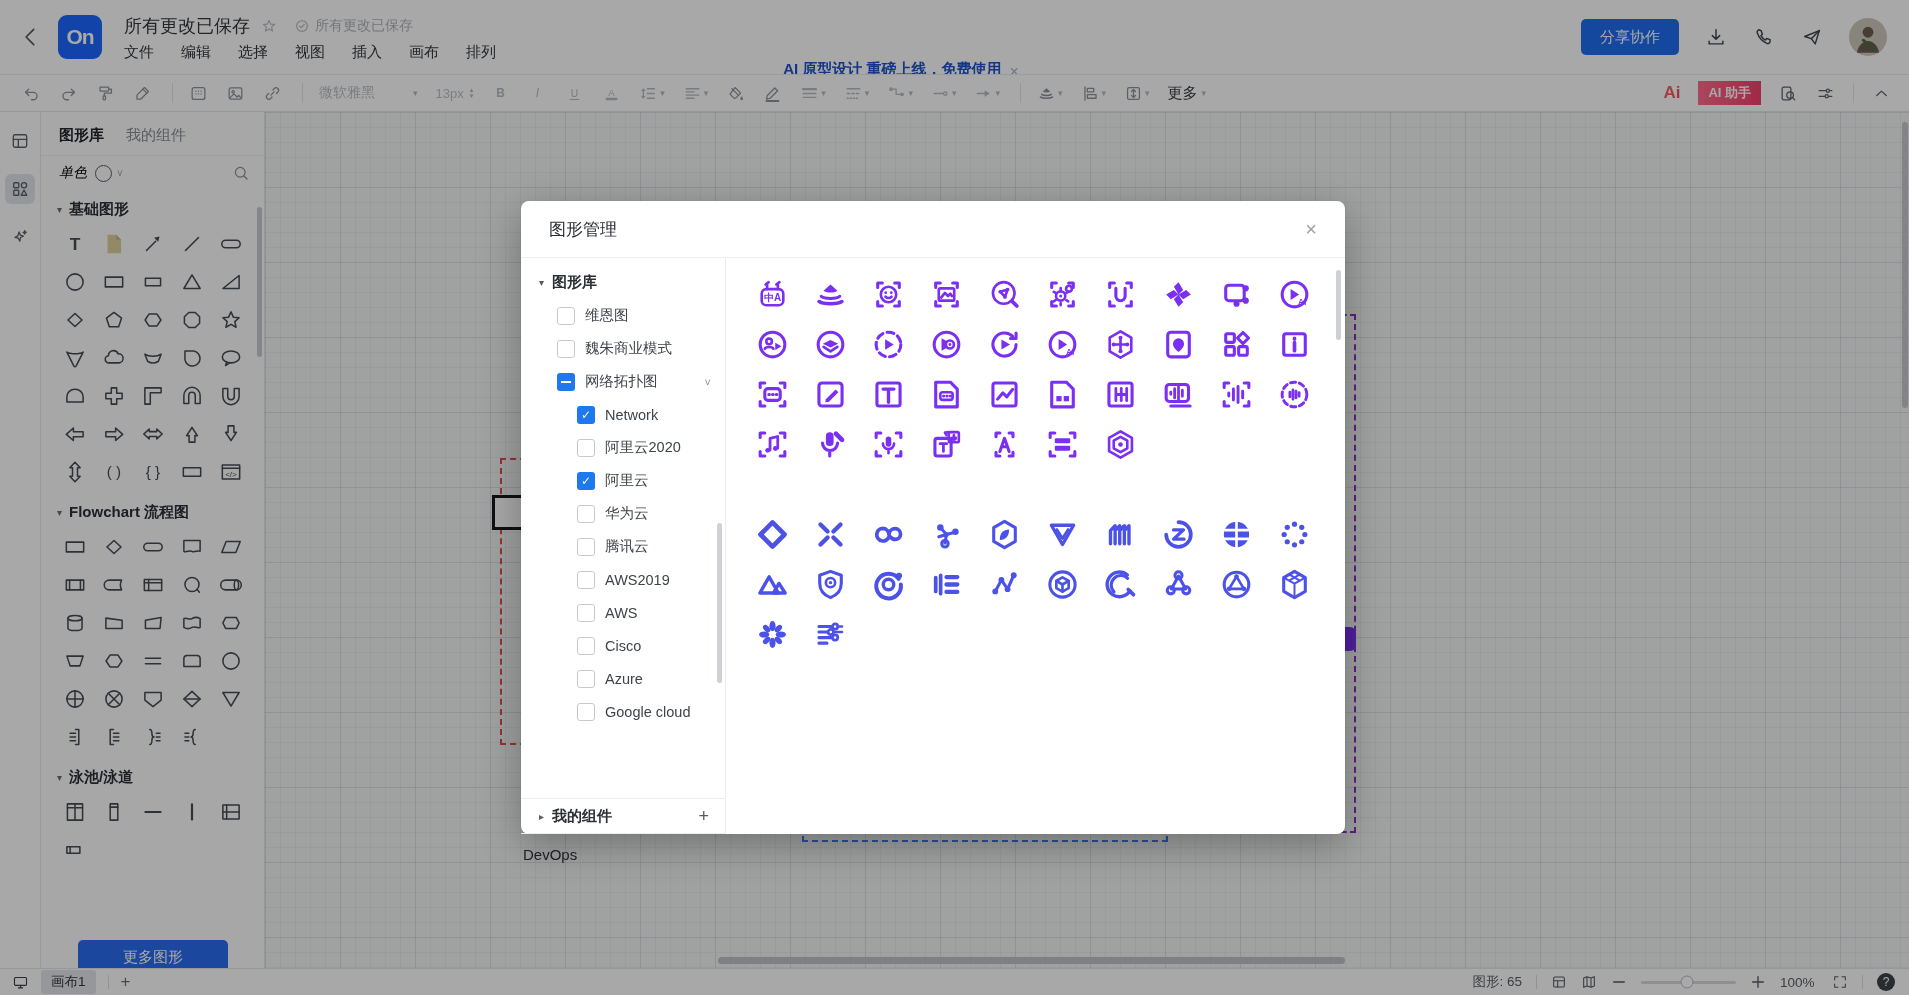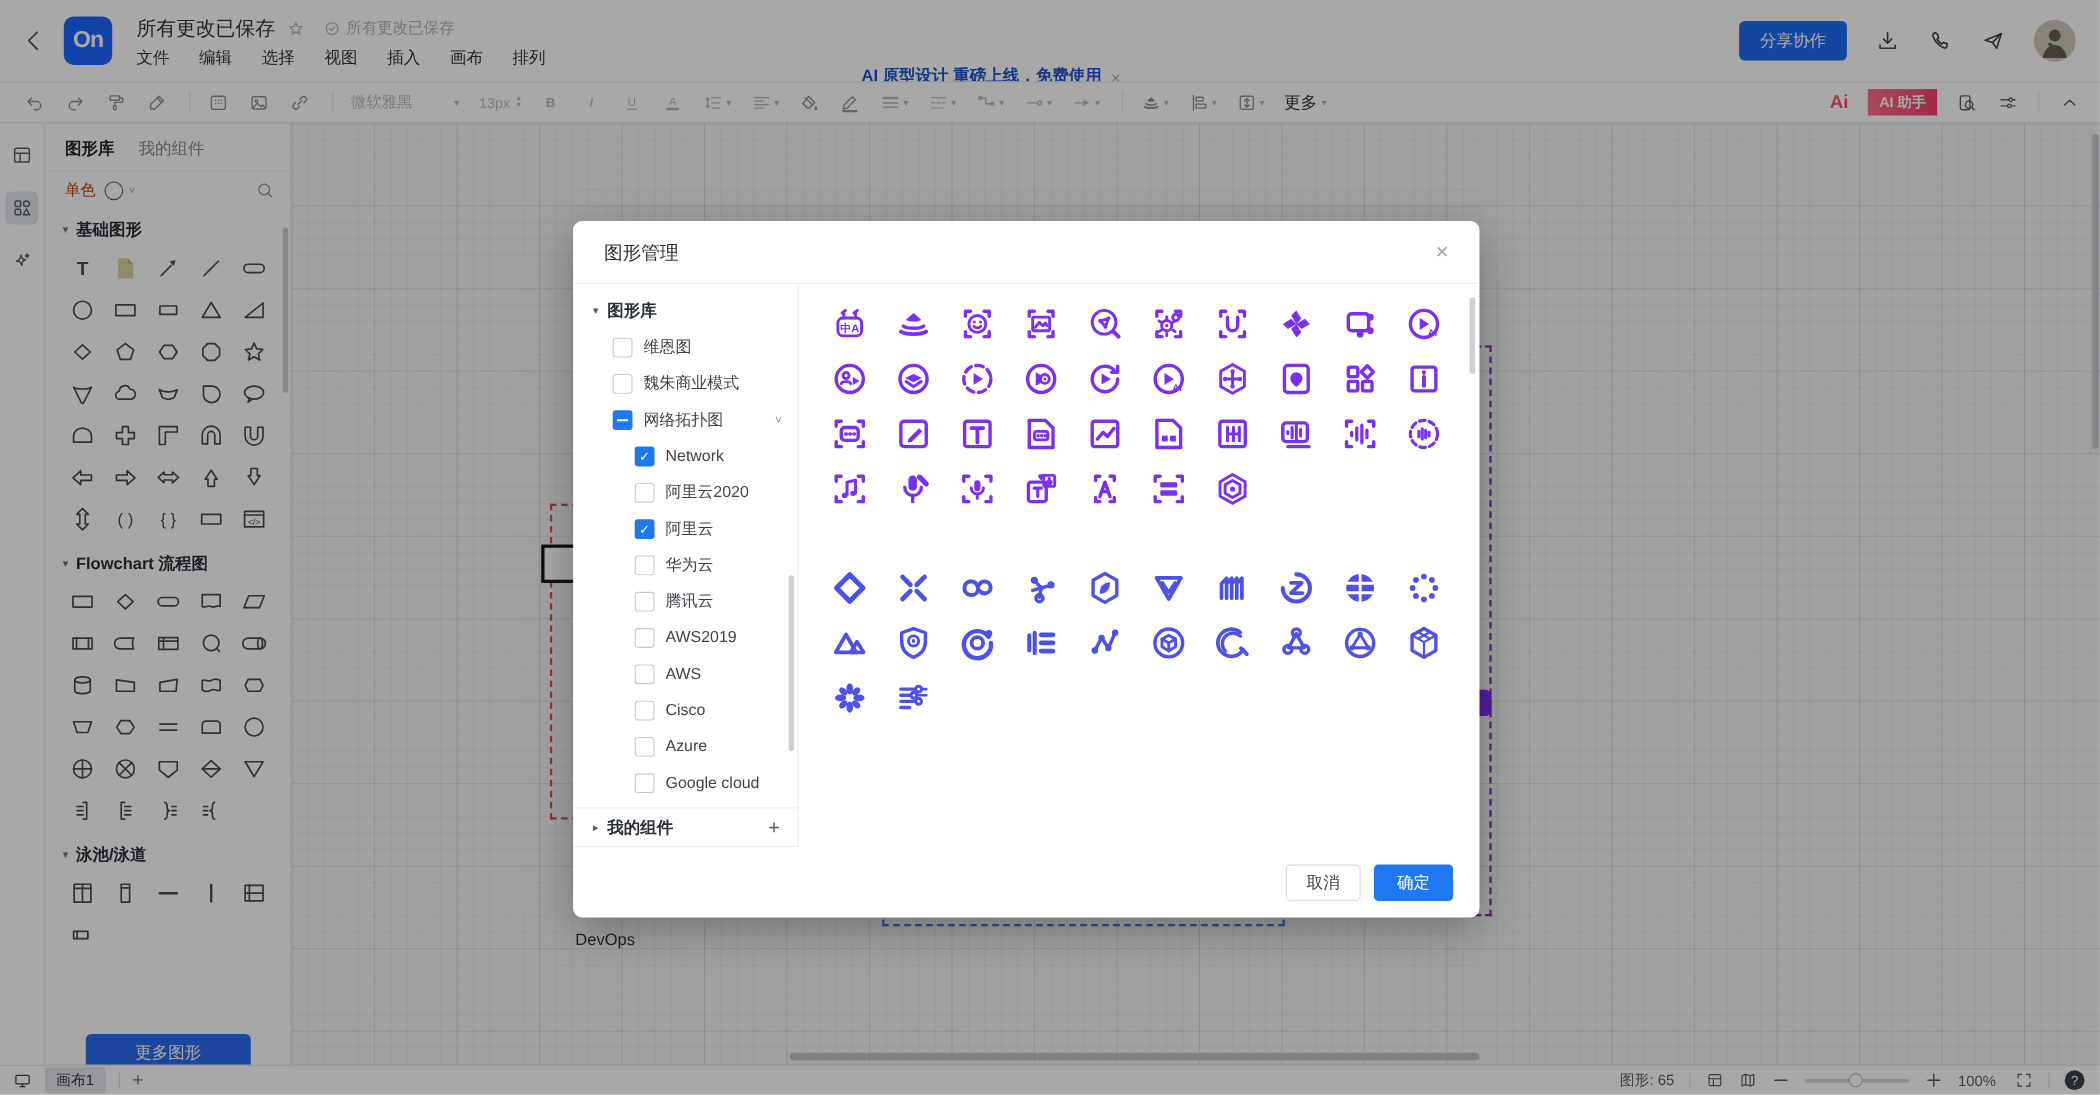--- a/index.html
+++ b/index.html
@@ -43,21 +43,21 @@
   #leftrail{position:absolute;left:0;top:112px;width:41px;height:856px;background:#fff;border-right:1px solid #e7e9ec;display:flex;flex-direction:column;align-items:center;padding-top:14px;gap:18px;}
   .rail-btn{width:30px;height:30px;border-radius:6px;display:flex;align-items:center;justify-content:center;color:#5c636b;cursor:pointer;}
   .rail-btn svg{width:20px;height:20px;}
   .rail-btn.active{background:#e4e6ea;}
   
   #sidebar{position:absolute;left:41px;top:112px;width:224px;height:856px;background:#fdfdfe;border-right:1px solid #e4e6e9;overflow:hidden;}
   #side-tabs{display:flex;gap:22px;padding:14px 0 10px 18px;align-items:center;}
   #tab-lib{font-size:15px;font-weight:bold;color:#23272d;cursor:pointer;}
   #tab-mine{font-size:15px;color:#878d94;cursor:pointer;}
   #filter-row{display:flex;align-items:center;padding:8px 14px 6px 18px;border-top:1px solid #f0f1f3;}
-  #filter-label{font-size:14px;color:#c2410c;}
+  #filter-label{font-size:14px;color:#000000;font-style:italic;}
   #filter-circle{width:17px;height:17px;border:1.5px solid #565c64;border-radius:50%;margin-left:8px;}
   #filter-caret{font-size:10px;color:#9aa0a7;margin-left:5px;}
   #side-search{margin-left:auto;width:18px;height:18px;color:#8a9097;cursor:pointer;}
   .sec-head{display:flex;align-items:center;gap:7px;padding:12px 0 6px 16px;cursor:pointer;}
   .sec-caret{font-size:10px;color:#6a7076;}
   .sec-title{font-size:15px;font-weight:bold;color:#2b2f36;}
   .shape-grid{display:grid;grid-template-columns:repeat(5,39px);margin-left:14px;}
   .shape-cell{width:39px;height:38px;display:flex;align-items:center;justify-content:center;color:#454c54;cursor:pointer;border-radius:4px;}
   .shape-cell svg{width:26px;height:26px;stroke-width:1.4;}
   #more-shapes{position:absolute;left:37px;top:828px;width:150px;height:34px;background:#2a6df0;color:#fff;font-size:15px;border:none;border-radius:5px;cursor:pointer;}
@@ -1392,17 +1392,13 @@
                   <circle cx="15" cy="14" r="1.7" stroke-width="1.8"></circle>
                   <path d="M16.7 6.8h2.8M13.9 10.4h5.6" stroke-width="1.6"></path>
                 </svg>
               </div>
             </div>
           </div>
         </div>
       <div id="icons-scroll"></div>
     </div>
   </div>
-  <div id="m-footer">
-    <button id="cancel-btn">取消</button>
-    <button id="ok-btn">确定</button>
-  </div>
 </div>
 
 </body></html>

